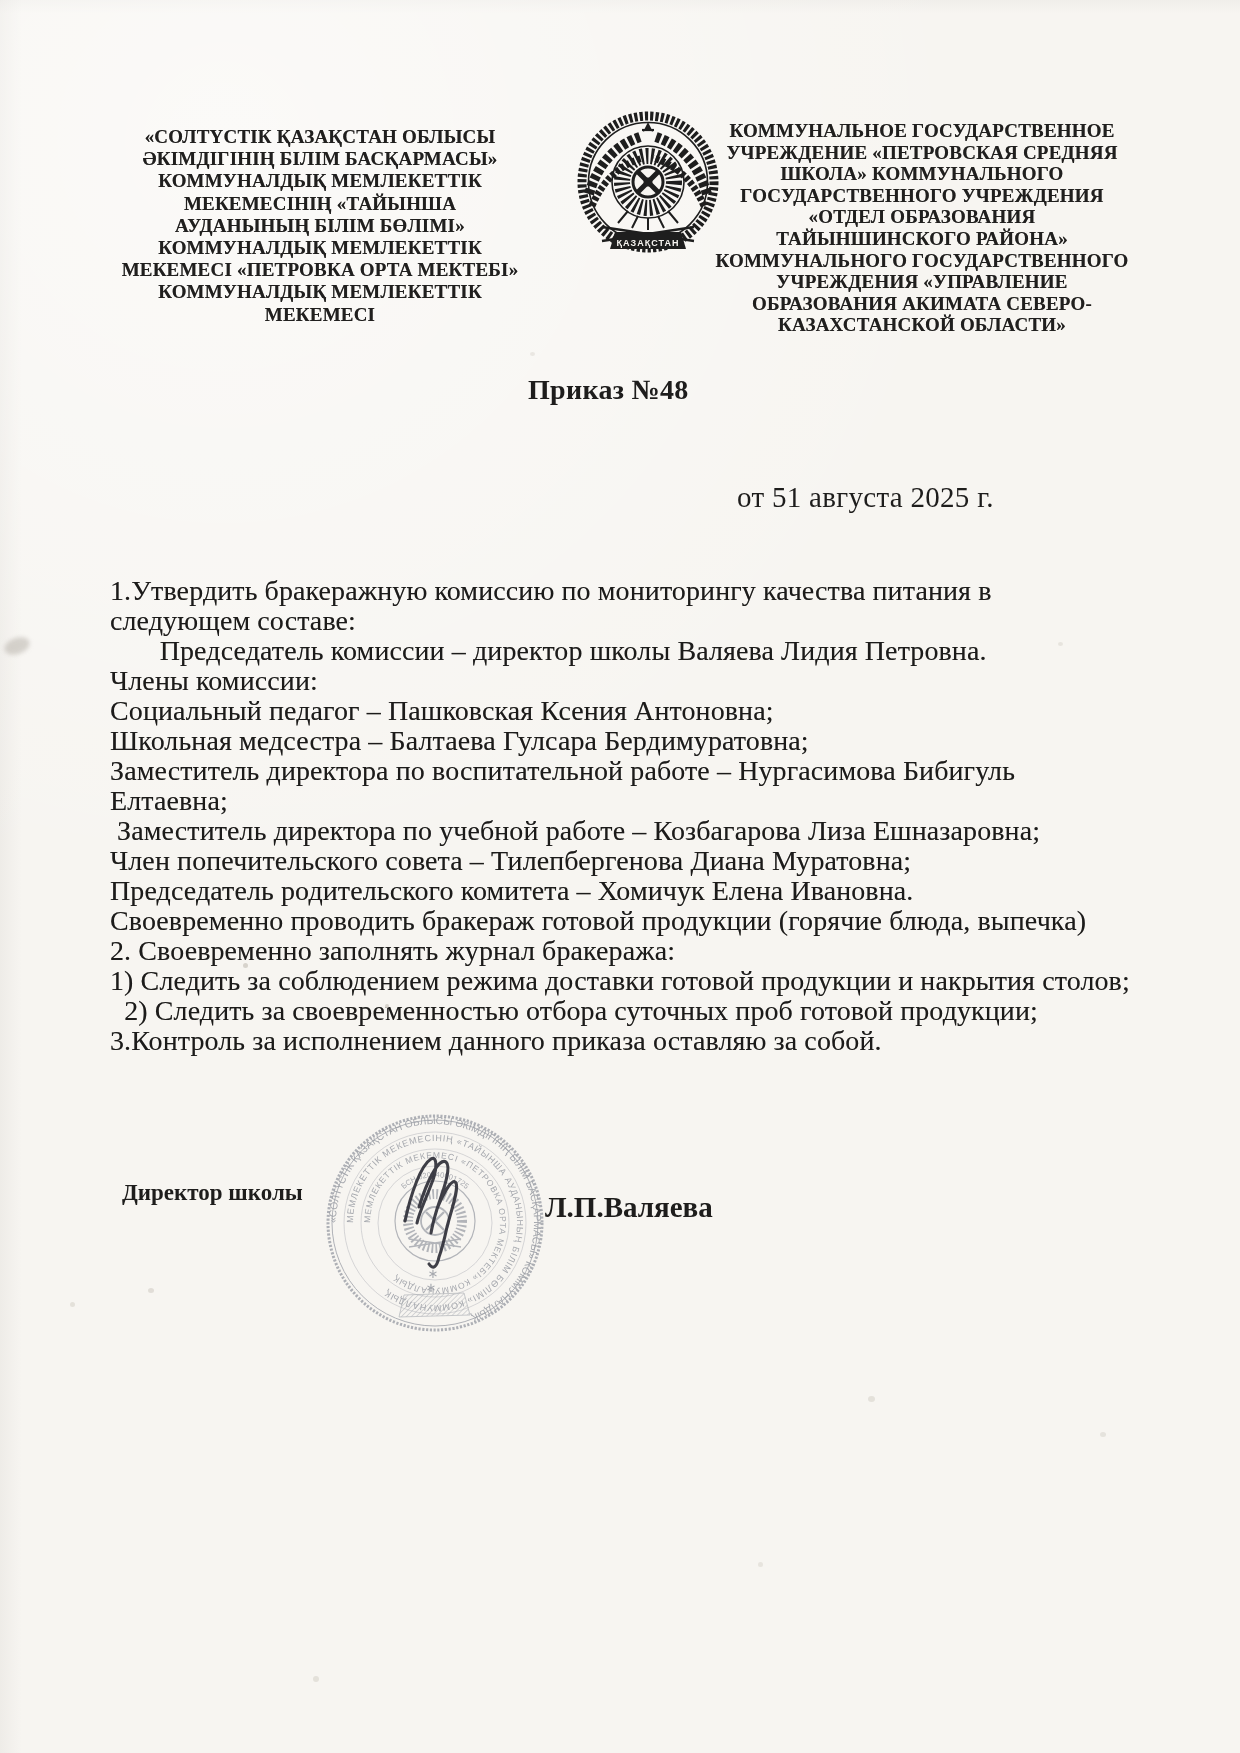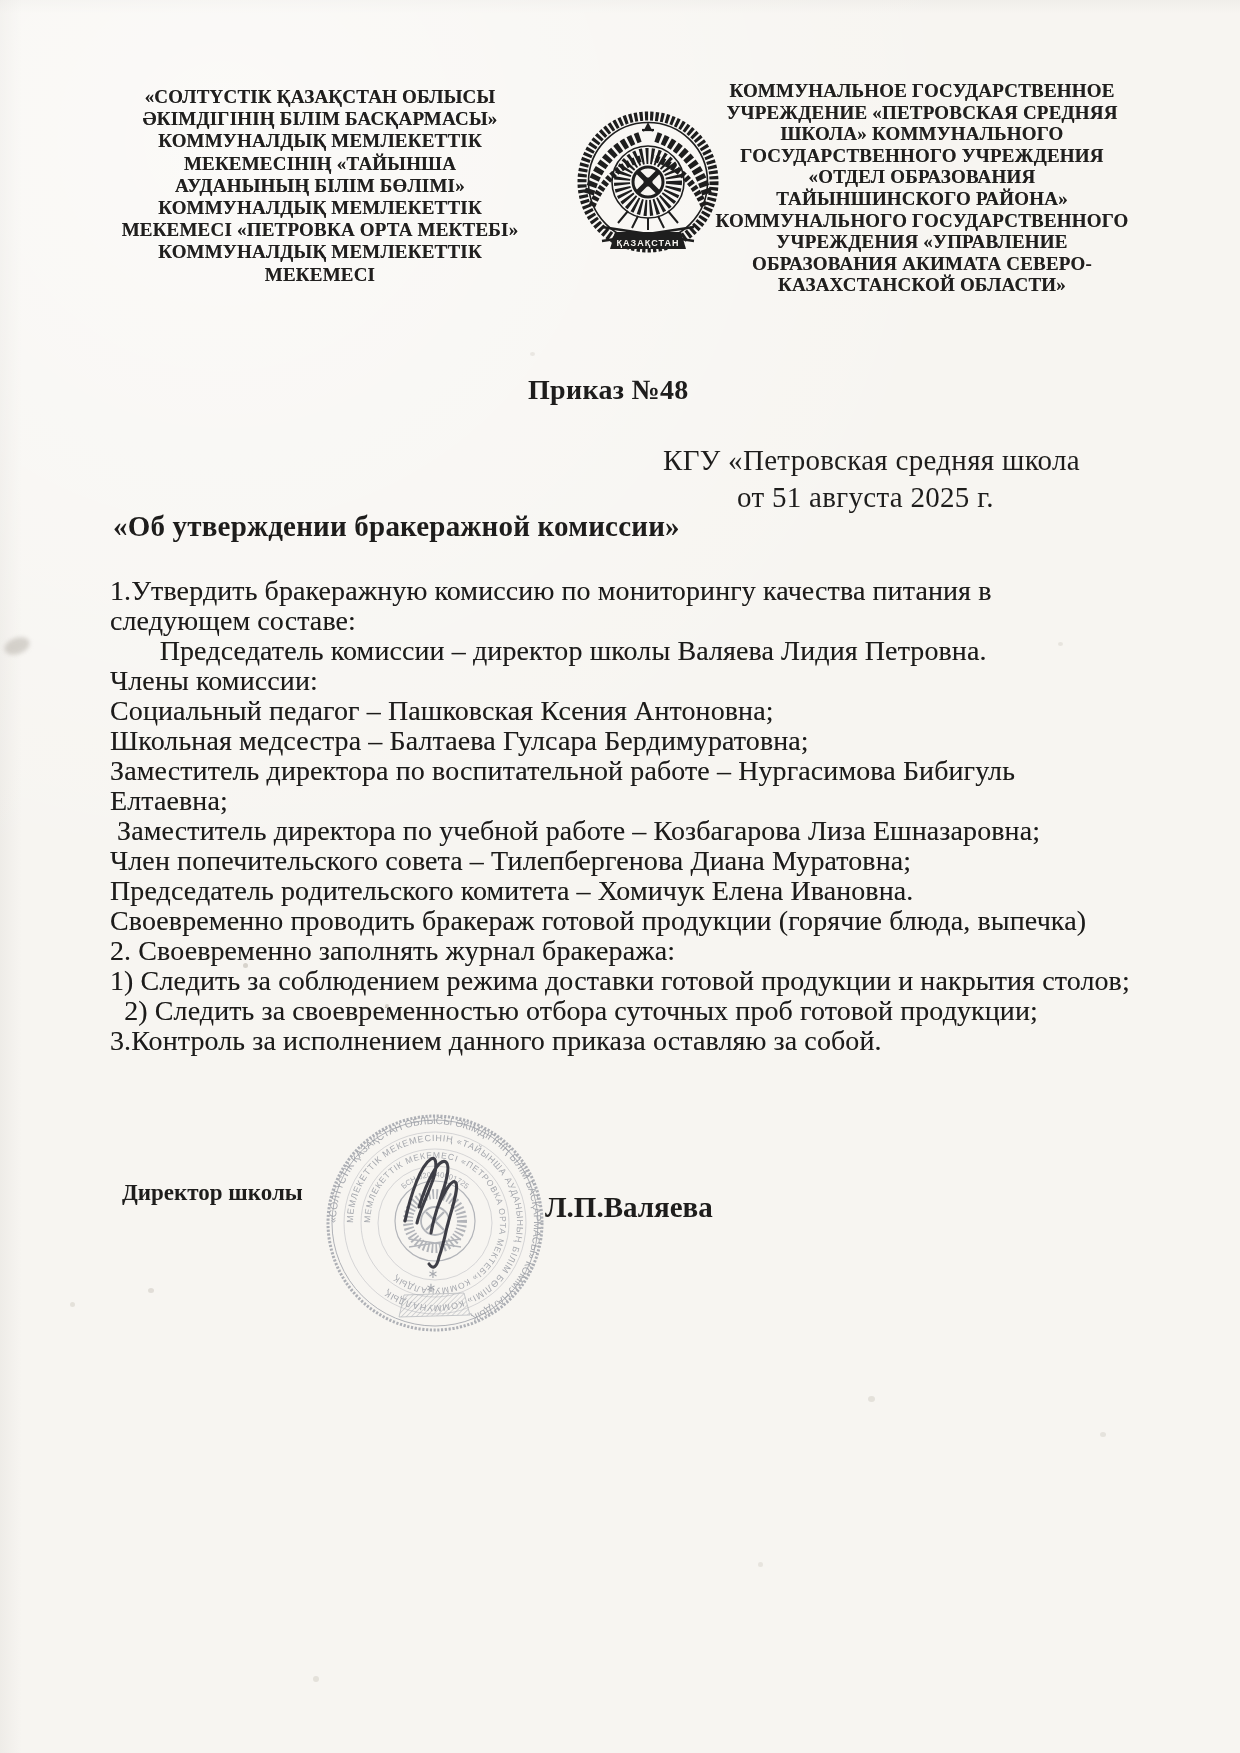--- a/index.html
+++ b/index.html
@@ -12,20 +12,21 @@
       linear-gradient(180deg, rgba(120,115,108,.05), rgba(0,0,0,0) 14px);
     overflow:hidden;
     font-family:"Liberation Serif", serif;
     color:#1e1d1c;
   }
   .abs{position:absolute;}
   .org-block{
     font-weight:bold;text-align:center;white-space:pre-wrap;
     font-size:19px;line-height:22.2px;letter-spacing:.2px;color:#201f1e;
     text-shadow:0 0 .5px rgba(32,31,30,.55);
+    margin-top:40px;
   }
   .org-left{left:118px;top:86px;width:404px;}
   .org-right{left:698px;top:80px;width:448px;line-height:21.6px;}
   .emblem-wrap{left:576px;top:106px;width:144px;height:152px;}
   .order-title{left:528px;top:374px;font-size:28px;font-weight:bold;letter-spacing:.3px;}
   .issuer-line{left:663px;top:444px;font-size:29px;letter-spacing:.3px;}
   .date-line{left:737px;top:481px;font-size:29px;letter-spacing:.3px;}
   .subject-line{left:113px;top:510px;font-size:29px;font-weight:bold;letter-spacing:.2px;}
   .body-text{
     left:110px;top:576px;width:1060px;
@@ -86,23 +87,21 @@
         <path d="M-46,59 L46,45 M-46,45 L46,59" stroke-width="2.5"></path>
       </g>
       <path d="M0,-60 l5,10 -5,-3 -5,3 z" fill="#1e1e1e"></path>
       <circle r="4.5" fill="#1e1e1e"></circle>
       <path d="M-33,50 h66 l5,17 h-76 z" fill="#1e1e1e"></path>
       <text class="emblem-ribbon-text" y="63.5" text-anchor="middle" font-size="9" fill="#f7f5f1" letter-spacing="1">ҚАЗАҚСТАН</text>
     </svg>
   </div>
 
   <div class="abs order-title">Приказ №48</div>
-  <div class="abs issuer-line">КГУ «Петровская средняя школа</div>
   <div class="abs date-line">от 51 августа 2025 г.</div>
-  <div class="abs subject-line">«Об утверждении бракеражной комиссии»</div>
 
   <div class="abs body-text">1.Утвердить бракеражную комиссию по мониторингу качества питания в
 следующем составе:
        Председатель комиссии – директор школы Валяева Лидия Петровна.
 Члены комиссии:
 Социальный педагог – Пашковская Ксения Антоновна;
 Школьная медсестра – Балтаева Гулсара Бердимуратовна;
 Заместитель директора по воспитательной работе – Нургасимова Бибигуль
 Елтаевна;
  Заместитель директора по учебной работе – Козбагарова Лиза Ешназаровна;

